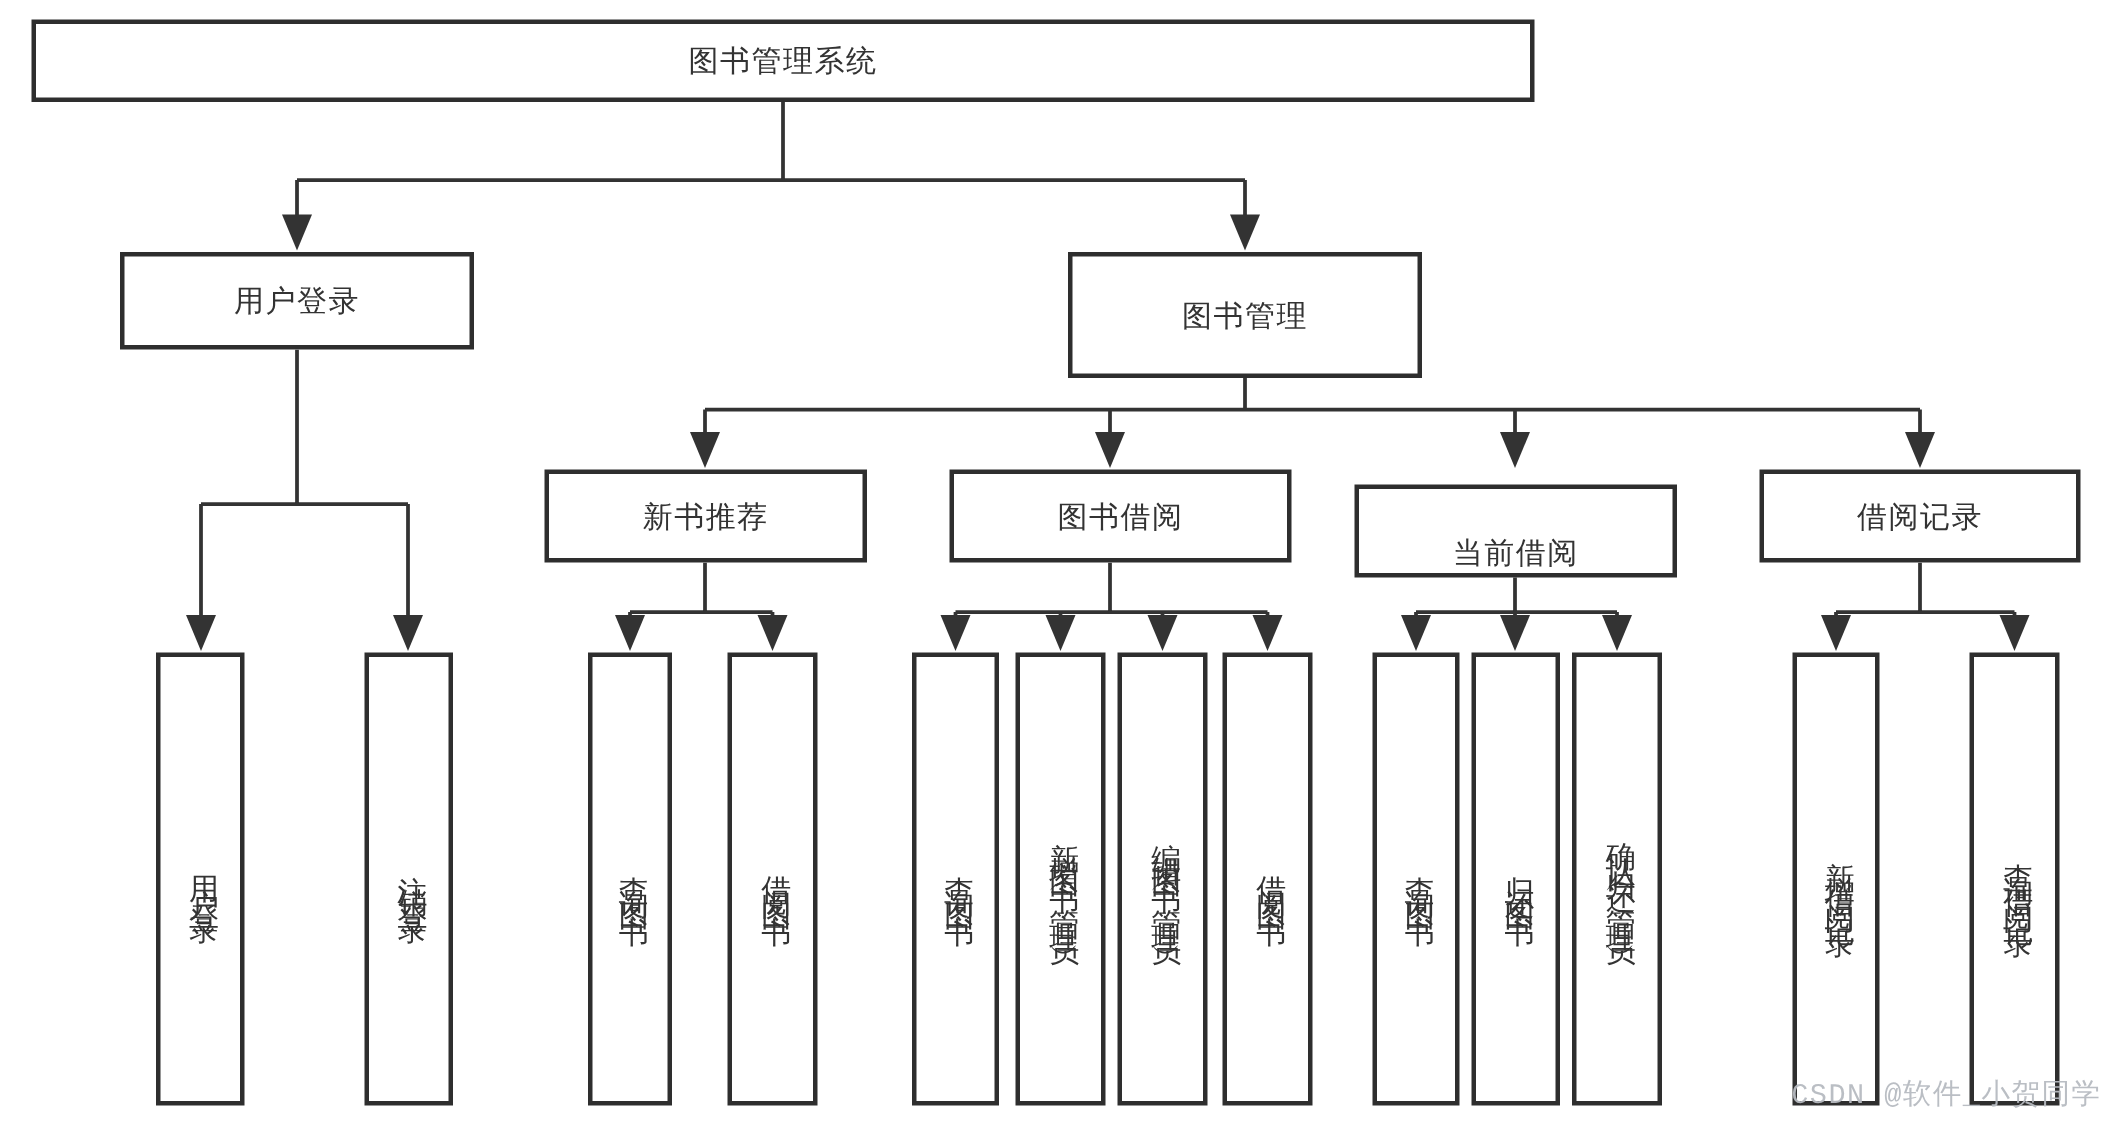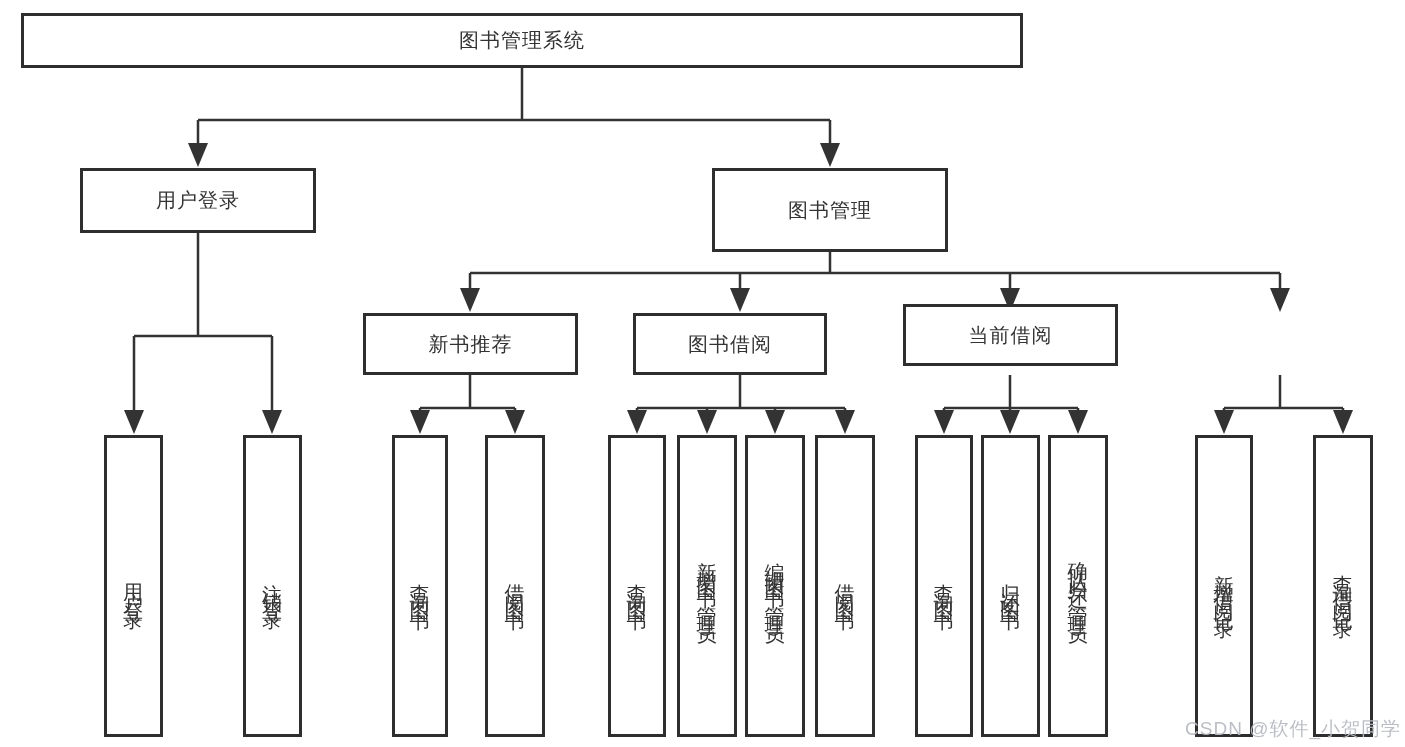--- a/index.html
+++ b/index.html
@@ -9,21 +9,21 @@
     --background:#ffffff;
     --watermark:#b7bbc1;
   }
   html,body{margin:0;padding:0;}
   body{
     width:1405px;height:747px;
     background:var(--background);
     font-family:"Liberation Sans","DejaVu Sans",sans-serif;
     overflow:hidden;
   }
-  .stage{position:relative;width:1405px;height:747px;}
+  .stage{position:relative;width:1405px;height:747px;font-family:Liberation Mono, monospace;}
   .connectors{position:absolute;left:0;top:0;width:1405px;height:747px;z-index:1;}
   .connectors path{stroke:var(--line);stroke-width:2.5;fill:none;}
   .connectors polygon{fill:var(--line);stroke:none;}
   .node{
     position:absolute;
     box-sizing:border-box;
     background:#ffffff;
     border:3px solid var(--box-border);
     display:flex;align-items:center;justify-content:center;
     color:var(--text);
@@ -38,22 +38,22 @@
     color:var(--text);
     white-space:nowrap;
   }
   
   .n-root{left:21px;top:13px;width:1002px;height:55px;}
   
   .n-l2-0{left:80px;top:168px;width:236px;height:65px;}
   .n-l2-1{left:712px;top:168px;width:236px;height:84px;}
   
   .n-l3-0{left:363px;top:313px;width:215px;height:62px;justify-content:center;}
-  .n-l3-1{left:633px;top:313px;width:194px;height:62px;}
-  .n-l3-2{left:903px;top:304px;width:215px;height:62px;}
+  .n-l3-1{left:633px;top:313px;width:228px;height:62px;}
+  .n-l3-2{left:903px;top:323px;width:215px;height:62px;align-items:flex-end;}
   .n-l3-3{left:1173px;top:313px;width:214px;height:62px;}
   
   .n-leaf-0{left:104px;top:435px;width:59px;height:302px;}
   .n-leaf-1{left:243px;top:435px;width:59px;height:302px;}
   .n-leaf-2{left:392px;top:435px;width:56px;height:302px;}
   .n-leaf-3{left:485px;top:435px;width:60px;height:302px;}
   .n-leaf-4{left:608px;top:435px;width:58px;height:302px;}
   .n-leaf-5{left:677px;top:435px;width:60px;height:302px;}
   .n-leaf-6{left:745px;top:435px;width:60px;height:302px;}
   .n-leaf-7{left:815px;top:435px;width:60px;height:302px;}
@@ -122,20 +122,23 @@
 
   <div class="node h n-l3-0">
     <span>新书推荐</span>
   </div>
   <div class="node h n-l3-1">
     <span>图书借阅</span>
   </div>
   <div class="node h n-l3-2">
     <span>当前借阅</span>
   </div>
+  <div class="node h n-l3-3">
+    <span>借阅记录</span>
+  </div>
 
   <div class="node leaf n-leaf-0">
     <span>用户登录</span>
   </div>
   <div class="node leaf n-leaf-1">
     <span>注销登录</span>
   </div>
   <div class="node leaf n-leaf-2">
     <span>查询图书</span>
   </div>

